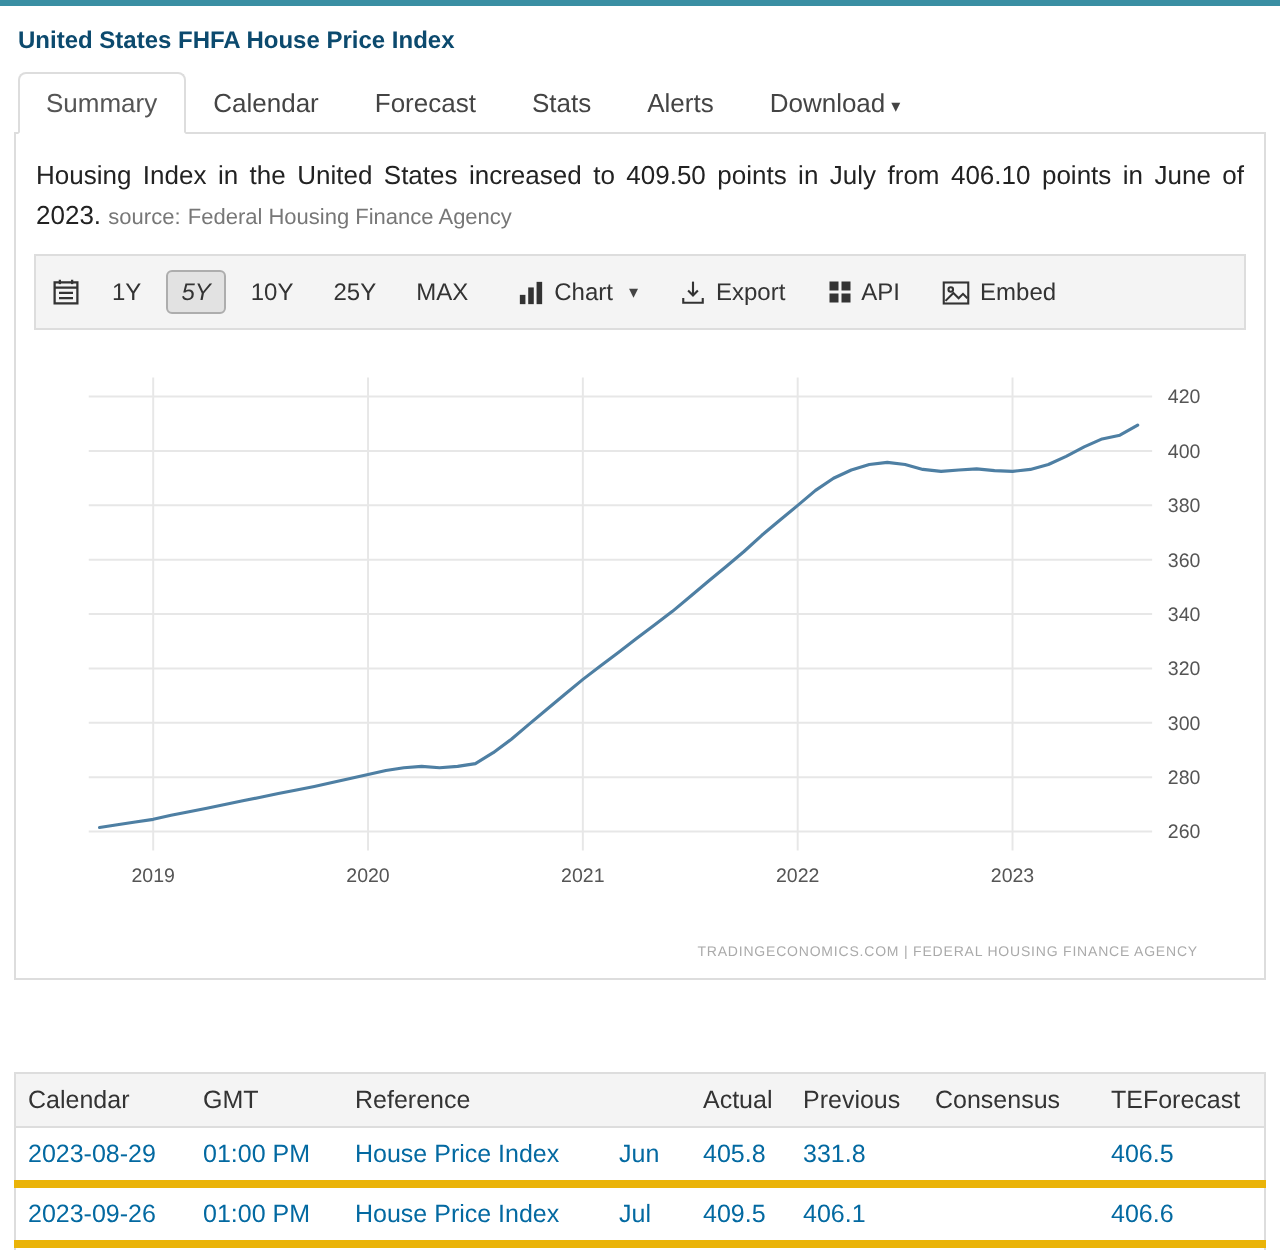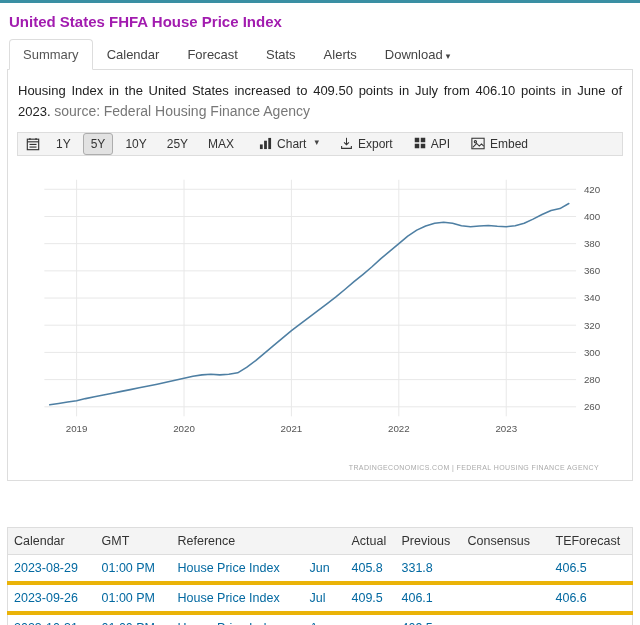--- a/index.html
+++ b/index.html
@@ -1,40 +1,40 @@
 <!DOCTYPE html>
 <html><head>
 <meta charset="utf-8">
 <style>
   * { box-sizing: border-box; margin: 0; padding: 0; }
   html,body { width: 640px; height: 625px; overflow: hidden; background: #fff;
     font-family: "Liberation Sans", "DejaVu Sans", sans-serif; color: #333; }
   .top-strip { height: 3px; background: #3a8fa3; }
   .page { padding: 5px 7px 0 7px; }
 
-  .page-title { font-size: 15px; font-weight: bold; color: #a21caf; padding: 5px 2px 9px 2px; }
+  .page-title { font-size: 12px; font-weight: bold; color: #0c4a6e; padding: 5px 2px 9px 2px; }
 
   .tabs { display: flex; align-items: flex-end; border-bottom: 1px solid #ddd; padding-left: 2px; }
   .tab { padding: 7px 13px; font-size: 13px; color: #444; cursor: pointer;
     border: 1px solid transparent; margin-bottom: -1px; border-radius: 4px 4px 0 0; white-space: nowrap; }
   .tab.active { background: #fff; border-color: #ddd #ddd #fff #ddd; color: #555; text-align: right; }
   .caret { font-size: 9px; margin-left: 3px; color: #444; }
 
   .panel { border: 1px solid #ddd; border-top: none; padding: 9px 9px 5px 9px; background: #fff; }
 
   .desc { font-size: 13px; line-height: 1.5; text-align: justify; color: #222; padding: 2px 1px 10px 1px; }
-  .desc .source-label, .desc .source-name { font-size: 14px; color: #777; }
+  .desc .source-label, .desc .source-name { font-size: 11px; color: #777; }
 
   .toolbar { display: flex; align-items: center; background: #f4f4f4; border: 1px solid #ddd;
-    height: 24px; padding: 0 8px; font-size: 12px; color: #333; }
+    height: 38px; padding: 0 8px; font-size: 12px; color: #333; }
   .icon { display: inline-flex; align-items: center; justify-content: center; color: #333; }
   .toolbar .icon svg { display: block; }
   .range-btn { padding: 3px 7px; margin: 0 2px; border: 1px solid transparent; border-radius: 3px; cursor: pointer; }
-  .range-btn.selected { background: #e2e2e2; border-color: #adadad; }
-  .tool-btn { display: inline-flex; align-items: flex-start; gap: 5px; padding: 3px 6px; margin-left: 9px; cursor: pointer; white-space: nowrap; }
+  .range-btn.selected { background: #e2e2e2; border-color: #adadad; font-style: italic; }
+  .tool-btn { display: inline-flex; align-items: center; gap: 5px; padding: 3px 6px; margin-left: 9px; cursor: pointer; white-space: nowrap; }
   .cal-btn { margin-right: 6px; cursor: pointer; }
 
   .chart-wrap { padding-top: 14px; }
   #price-chart { width: 100%; height: auto; display: block; }
   #price-chart text { font-family: "Liberation Sans", "DejaVu Sans", sans-serif; font-size: 10px; fill: #555; }
   .watermark { font-size: 7px; color: #aaa; text-align: right; letter-spacing: 0.4px;
     padding: 1px 24px 4px 0; }
 
   table.data-table { width: 100%; border-collapse: collapse; margin-top: 46px;
     border: 1px solid #ddd; font-size: 12.5px; table-layout: fixed; }

